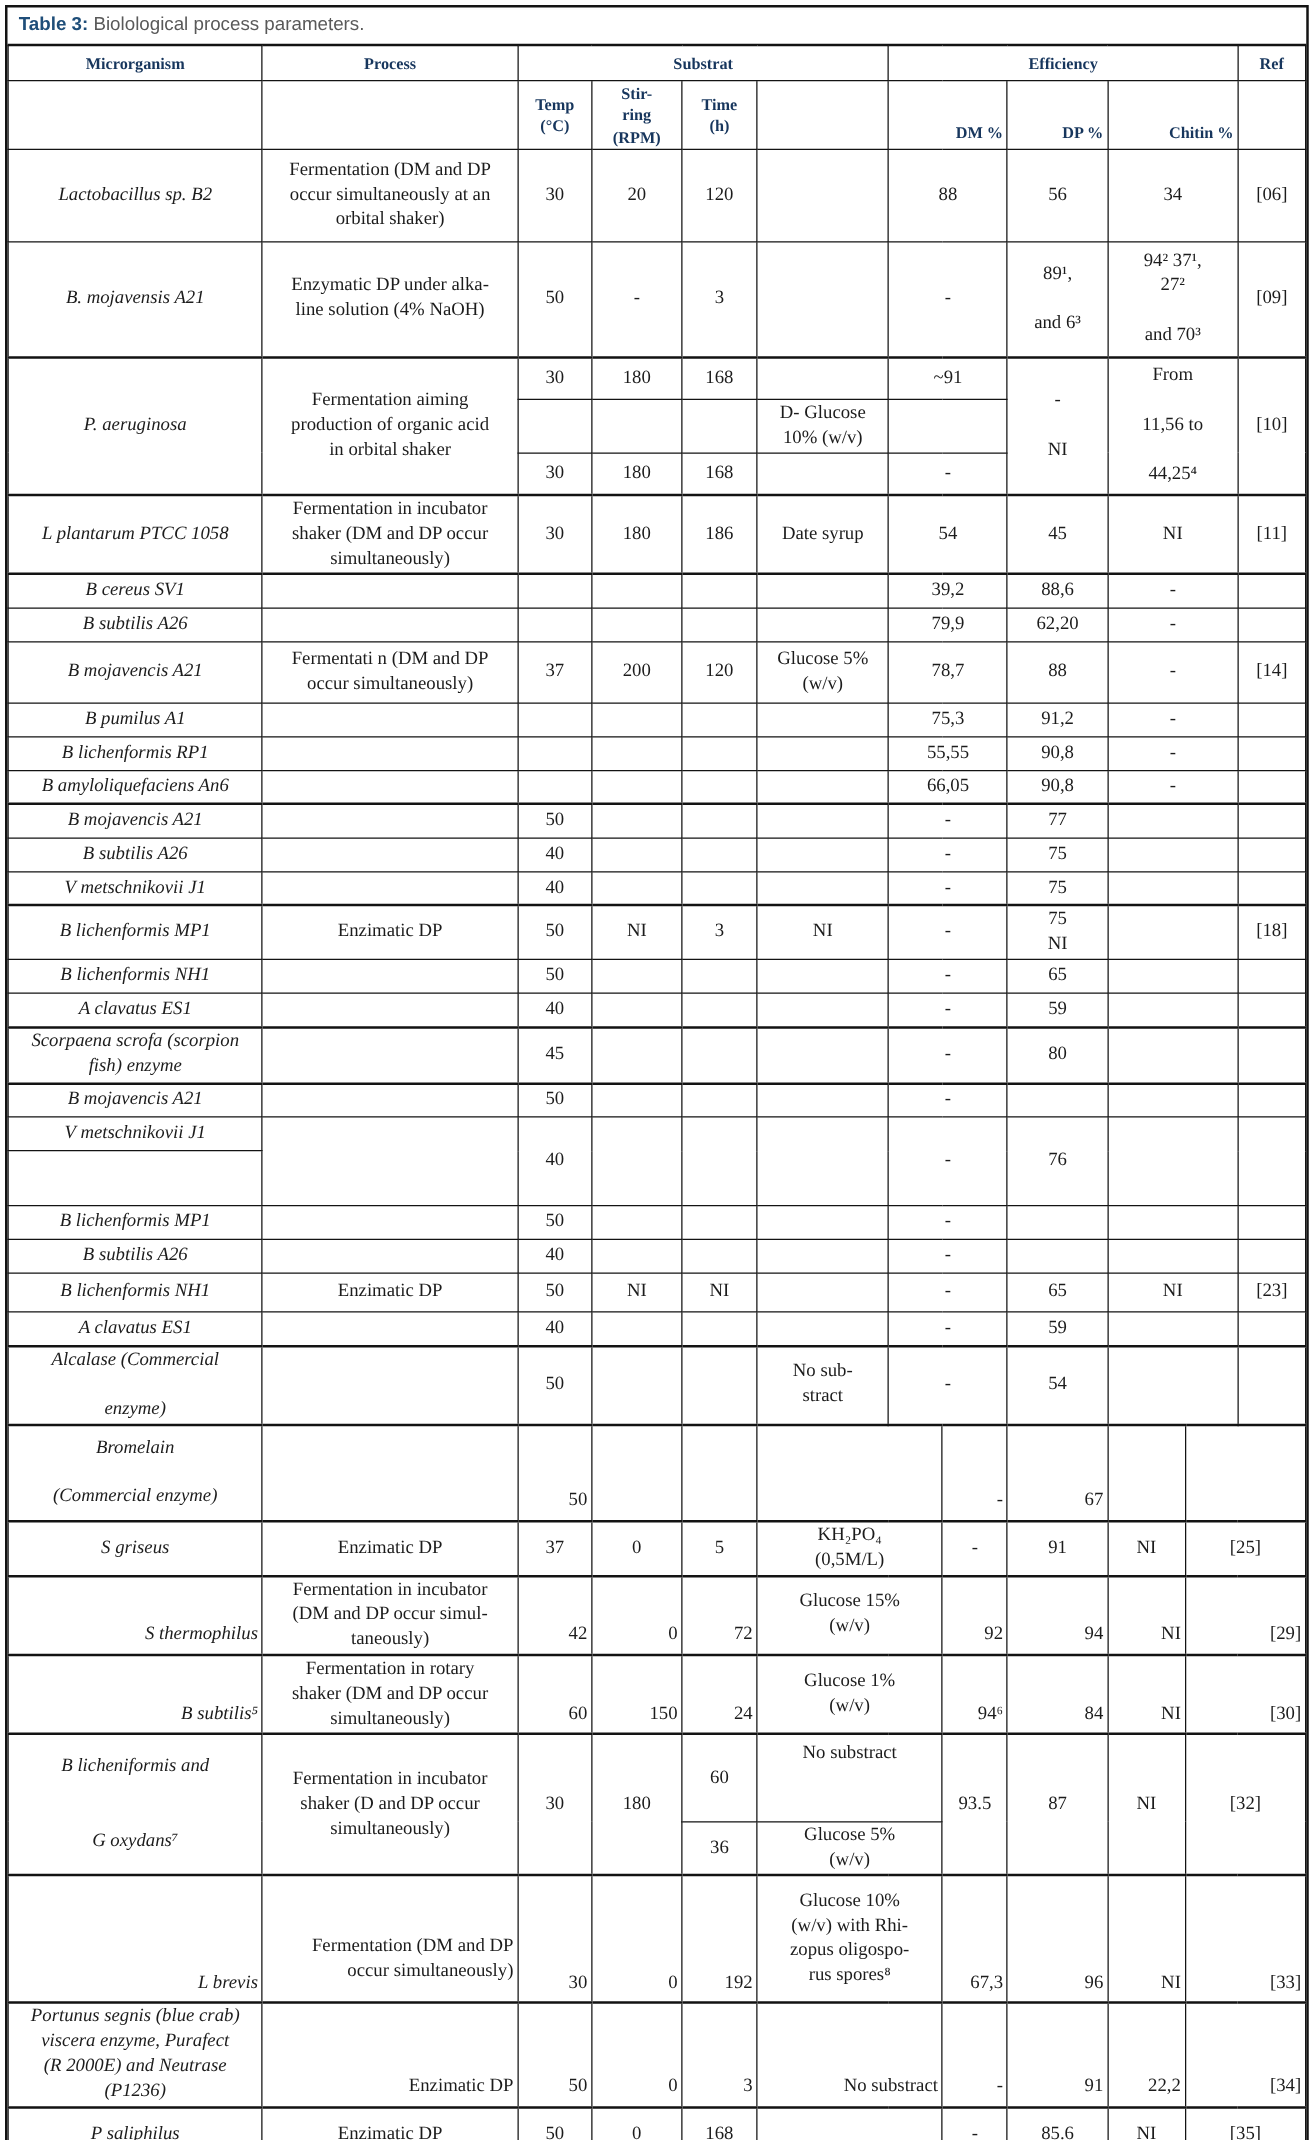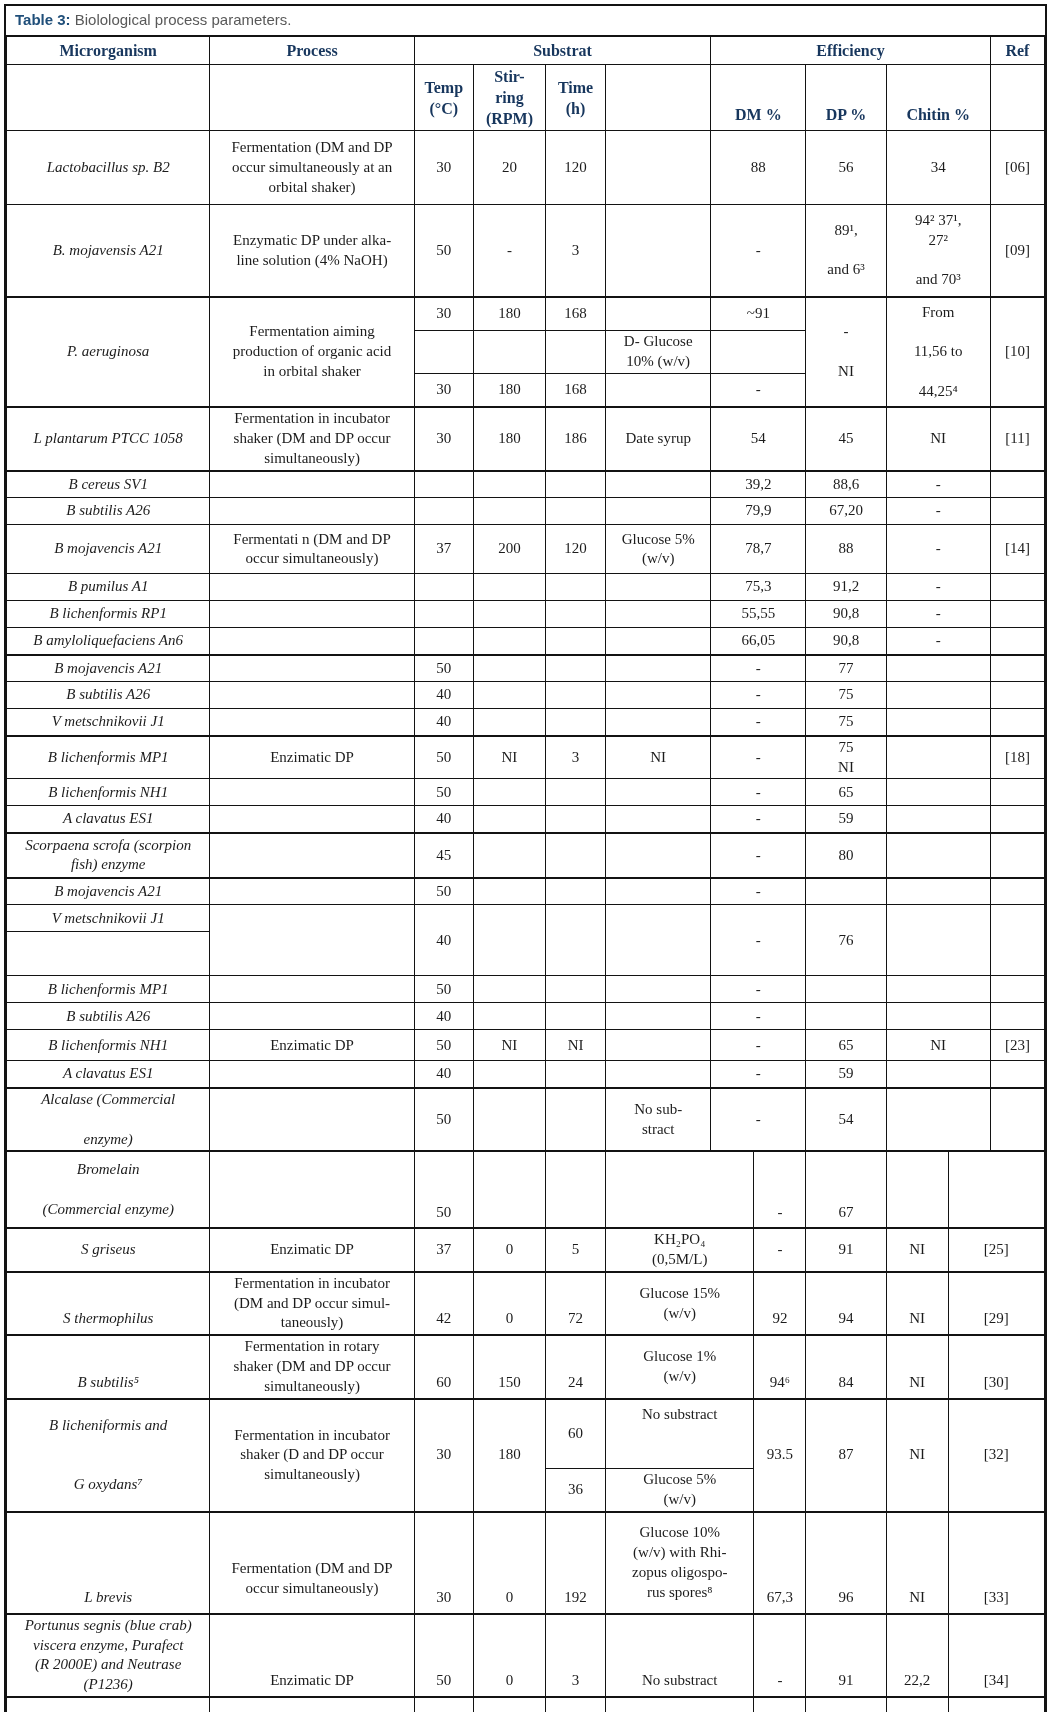--- a/index.html
+++ b/index.html
@@ -8,24 +8,24 @@
   .page { padding:4px 5px 0 4px; }
   .frame { border:2px solid #131313; background:#fff; }
   .titlebar { padding:5px 24px 6px 9px; border-bottom:1px solid #131313;
               font-family:"Liberation Sans", sans-serif; font-size:15px; line-height:1.2; }
   .title-label { color:#1f4e79; font-weight:bold; }
   .title-text  { color:#595959; }
   table { border-collapse:collapse; table-layout:fixed; width:100%; }
   td { border:1px solid #131313; text-align:center; vertical-align:middle;
        font-size:15px; line-height:1.32; color:#1c1c1c; padding:1px 3px;
        white-space:pre-line; overflow:hidden; }
-  .hd { font-weight:bold; color:#17365d; font-size:16px; }
+  .hd { font-weight:bold; color:#17365d; font-size:13px; }
   .it { font-style:italic; }
   tr.tt > td { border-top:2px solid #131313; }
-  .vb { vertical-align:bottom; padding-bottom:5px; }
+  .vb { vertical-align:bottom; padding-bottom:5px;text-align:right; }
   .vt { vertical-align:top; padding-top:5px; }
   .h27{height:27px}.h28{height:44px}.h31{height:31px}.h34{height:34px}
   .h42{height:42px}.h43{height:43px}.h45{height:45px}.h49{height:49px}
   .h52{height:39px}.h55{height:55px}.h56{height:56px}.h58{height:58px}
   .h62{height:62px}.h65{height:77px}.h70{height:70px}.h74{height:74px}
   .h80{height:80px}.h92{height:92px}.h102{height:102px}.hh28{height:28px}
 </style>
 </head>
 <body>
 
@@ -178,21 +178,21 @@
     </tr>
 
     <tr class="h27">
       <td class="it">B subtilis A26</td>
       <td></td>
       <td></td>
       <td></td>
       <td></td>
       <td></td>
       <td colspan="2">79,9</td>
-      <td>67,20</td>
+      <td>62,20</td>
       <td colspan="2">-</td>
       <td></td>
     </tr>
 
     <tr class="h49">
       <td class="it">B mojavencis A21</td>
       <td>Fermentati n (DM and DP
 occur simultaneously)</td>
       <td>37</td>
       <td>200</td>

